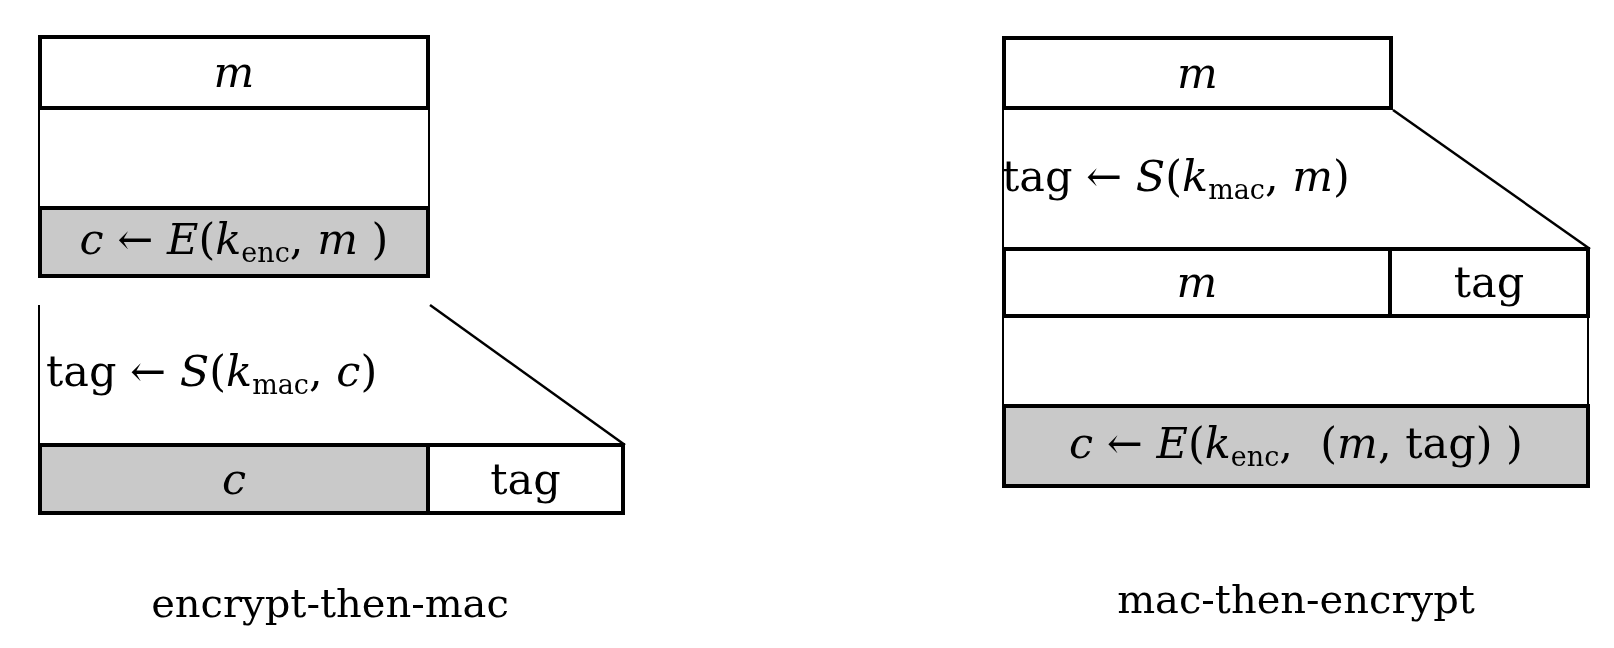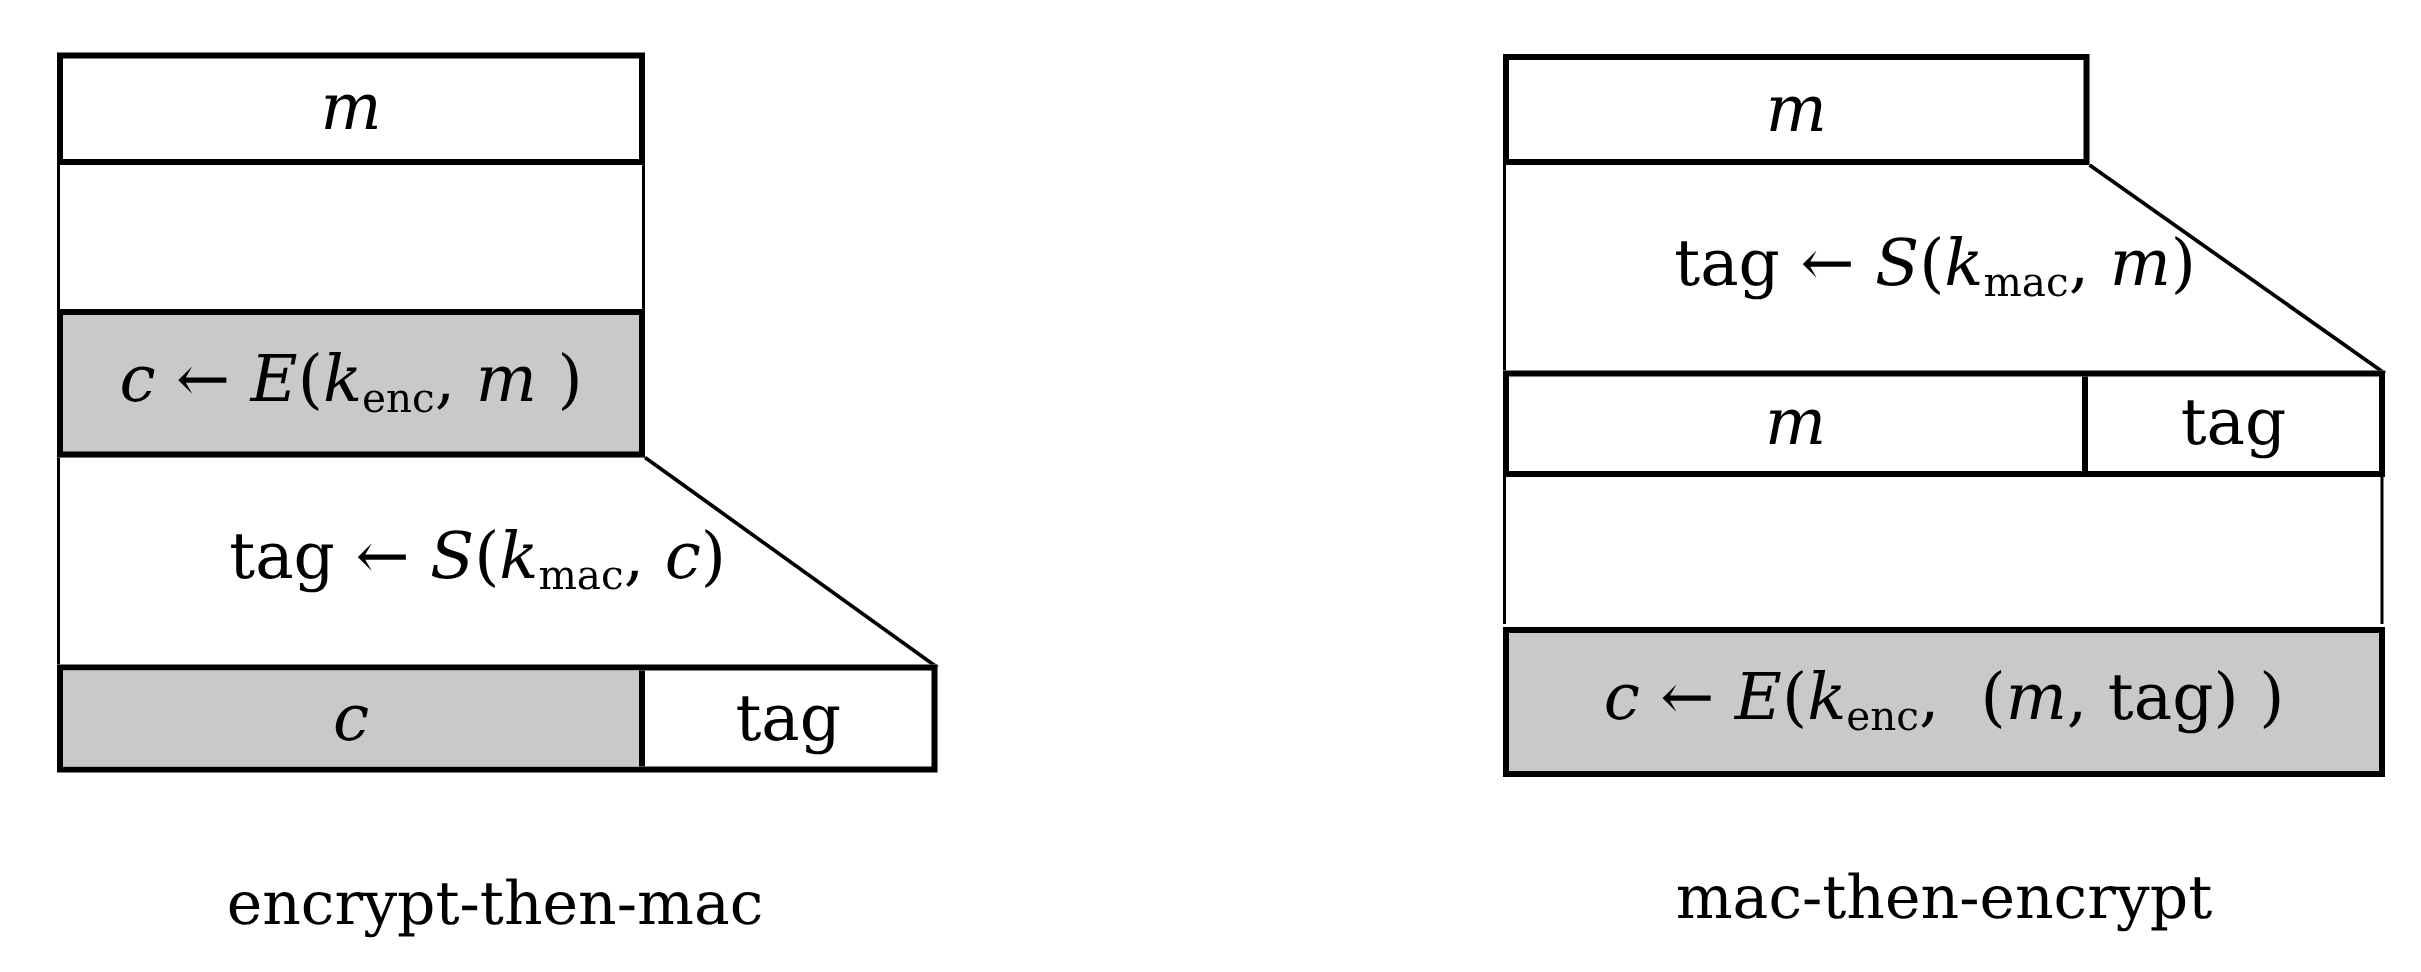--- a/index.html
+++ b/index.html
@@ -33,21 +33,21 @@
   .cell.divided { border-right: 4px solid var(--line, #000000); }
   .vline {
     position: absolute;
     width: 2px;
     background: var(--line, #000000);
   }
   .region {
     position: absolute;
     display: flex;
     align-items: center;
-    justify-content: flex-end;
+    justify-content: flex-start;
   }
   .math { font-size: 43px; line-height: 1; white-space: pre; }
   .math span { white-space: pre; }
   .math .it { font-style: italic; }
   .math .rm { font-style: normal; }
   .math .sub {
     font-style: normal;
     font-size: 27px;
     vertical-align: -0.28em;
     letter-spacing: 0;
@@ -76,25 +76,25 @@
   </svg>
 
   <div class="vline" style="left:38px; top:110px; height:96px;"></div>
   <div class="vline" style="left:428px; top:110px; height:96px;"></div>
   <div class="vline" style="left:38px; top:305px; height:138px;"></div>
 
   <div class="box" style="left:38px; top:35px; width:392px; height:75px;">
     <span class="math"><span class="it">m</span></span>
   </div>
 
-  <div class="box gray" style="left:38px; top:206px; width:392px; height:99px;">
+  <div class="box gray" style="left:38px; top:206px; width:392px; height:72px;">
     <span class="math"><span class="it">c</span><span class="rm"> ← </span><span class="it">E</span><span class="rm">(</span><span class="it">k</span><span class="sub">enc</span><span class="rm">, </span><span class="it">m</span><span class="rm"> )</span></span>
   </div>
 
-  <div class="region" style="left:24px; top:305px; width:460px; height:138px;">
+  <div class="region" style="left:46px; top:305px; width:460px; height:138px;">
     <span class="math"><span class="rm">tag ← </span><span class="it">S</span><span class="rm">(</span><span class="it">k</span><span class="sub">mac</span><span class="rm">, </span><span class="it">c</span><span class="rm">)</span></span>
   </div>
 
   <div class="box split" style="left:38px; top:443px; width:587px; height:72px;">
     <div class="cell divided gray" style="width:388px;">
       <span class="math"><span class="it">c</span></span>
     </div>
     <div class="cell" style="flex:1;">
       <span class="math"><span class="rm">tag</span></span>
     </div>
@@ -116,19 +116,19 @@
 
   <div class="box split" style="left:1002px; top:247px; width:588px; height:71px;">
     <div class="cell divided" style="width:386px;">
       <span class="math"><span class="it">m</span></span>
     </div>
     <div class="cell" style="flex:1;">
       <span class="math"><span class="rm">tag</span></span>
     </div>
   </div>
 
-  <div class="box gray" style="left:1002px; top:418px; width:588px; height:100px;">
+  <div class="box gray" style="left:1002px; top:404px; width:588px; height:84px;">
     <span class="math"><span class="it">c</span><span class="rm"> ← </span><span class="it">E</span><span class="rm">(</span><span class="it">k</span><span class="sub">enc</span><span class="rm">,  (</span><span class="it">m</span><span class="rm">, tag) )</span></span>
   </div>
 
   <div class="caption" style="left:1046px; top:576px; width:500px;">mac-then-encrypt</div>
 
 </div>
 
 </body></html>

